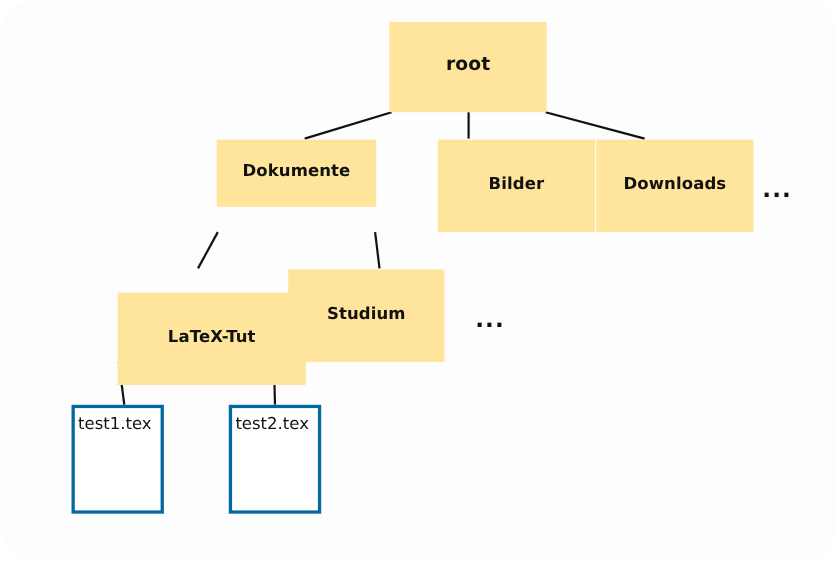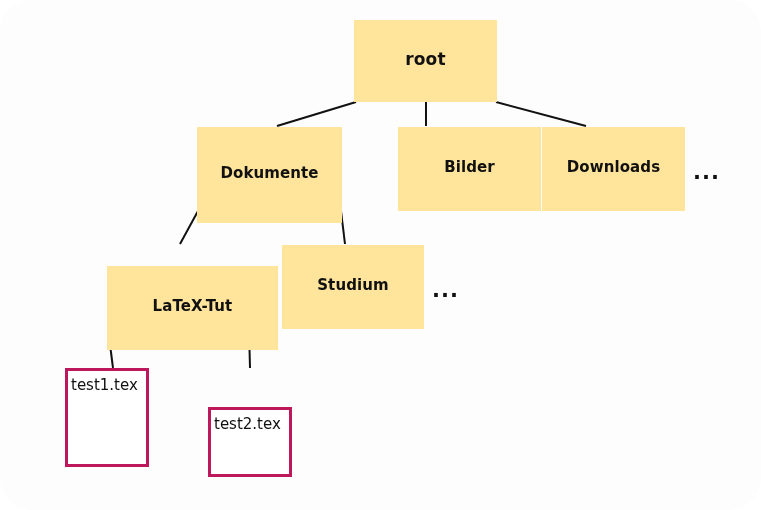--- a/index.html
+++ b/index.html
@@ -42,21 +42,21 @@
     letter-spacing: 0.1px;
     line-height: 1;
     position: relative;
     top: -2px;
   }
   .node.folder.is-root .node-label {
     font-size: 17px;
   }
   .node.file {
     background: #ffffff;
-    border: 3px solid #be185d;
+    border: 3px solid #0369a1;
     align-items: flex-start;
     justify-content: flex-start;
   }
   .node.file .node-label {
     font-weight: normal;
     font-size: 15px;
     color: #111111;
     line-height: 1;
     padding: 7px 3px 0 3px;
     white-space: nowrap;
@@ -83,39 +83,39 @@
       <line x1="198" y1="211" x2="180" y2="244" stroke="#111111" stroke-width="2" stroke-linecap="butt"></line>
       <line x1="341" y1="211" x2="345" y2="244" stroke="#111111" stroke-width="2" stroke-linecap="butt"></line>
       <line x1="108" y1="329" x2="113" y2="368" stroke="#111111" stroke-width="2" stroke-linecap="butt"></line>
       <line x1="249" y1="329" x2="250" y2="368" stroke="#111111" stroke-width="2" stroke-linecap="butt"></line>
     </svg>
 
   <div id="node-layer">
       <div class="node folder is-root" style="left: 354px; top: 20px; width: 143px; height: 82px;">
         <span class="node-label">root</span>
       </div>
-      <div class="node folder" style="left: 197px; top: 127px; width: 145px; height: 96px;">
+      <div class="node folder" style="left: 197px; top: 127px; width: 145px; height: 61px;">
         <span class="node-label">Dokumente</span>
       </div>
       <div class="node folder" style="left: 354px; top: 127px; width: 143px; height: 84px; margin-left: 44px;">
         <span class="node-label">Bilder</span>
       </div>
       <div class="node folder" style="left: 542px; top: 127px; width: 143px; height: 84px;">
         <span class="node-label">Downloads</span>
       </div>
       <div class="node folder" style="left: 107px; top: 245px; width: 171px; height: 84px; margin-top: 21px;">
         <span class="node-label">LaTeX-Tut</span>
       </div>
-      <div class="node folder" style="left: 282px; top: 245px; width: 142px; height: 84px;">
+      <div class="node folder" style="left: 262px; top: 245px; width: 142px; height: 84px;">
         <span class="node-label">Studium</span>
       </div>
       <div class="node file" style="left: 65px; top: 368px; width: 84px; height: 99px;">
         <span class="node-label">test1.tex</span>
       </div>
-      <div class="node file" style="left: 208px; top: 368px; width: 84px; height: 70px; margin-top: 39px;">
+      <div class="node file" style="left: 208px; top: 368px; width: 84px; height: 99px;">
         <span class="node-label">test2.tex</span>
       </div>
     </div>
   <div id="ellipsis-layer">
       <span class="ellipsis" style="left: 693px; top: 162px;">...</span>
       <span class="ellipsis" style="left: 432px; top: 280px;">...</span>
     </div>
 
 </div>
 

